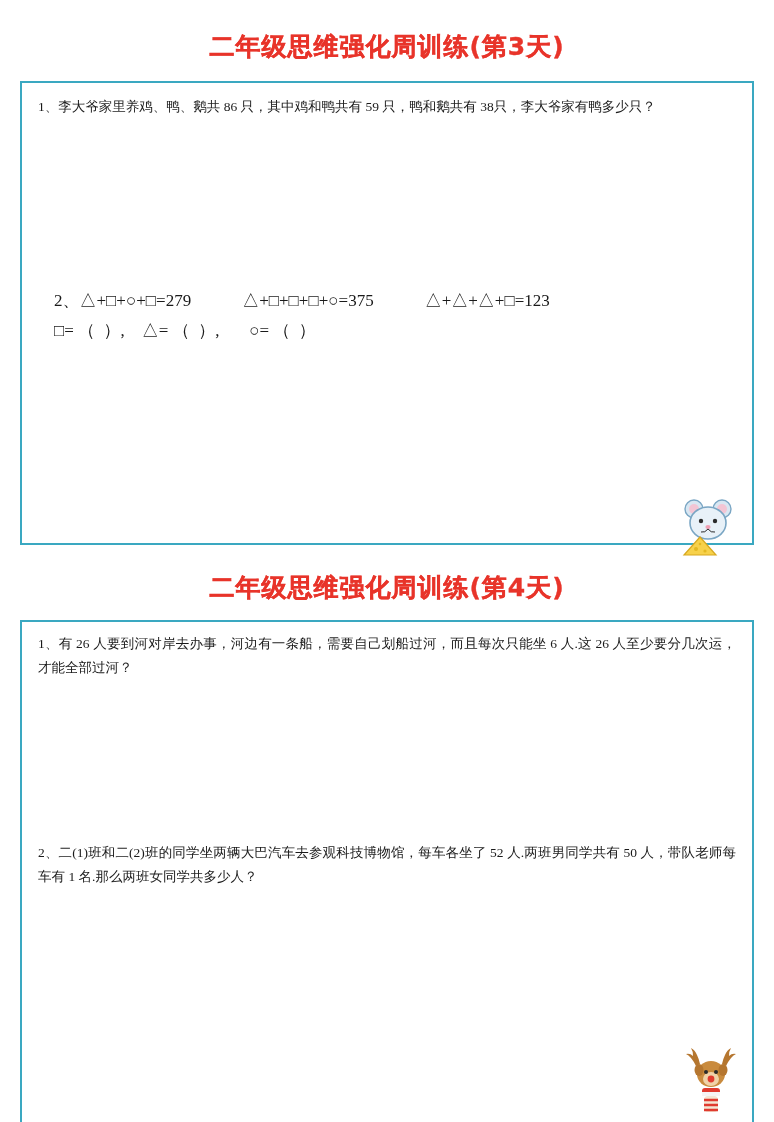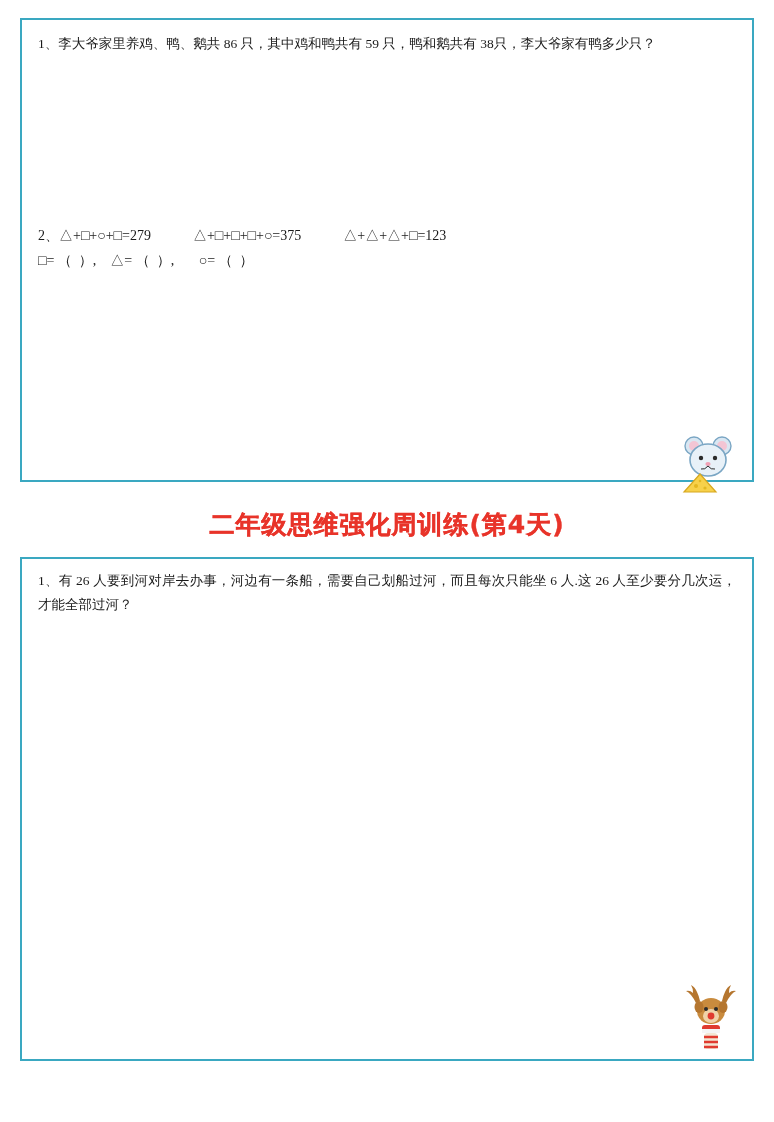--- a/index.html
+++ b/index.html
@@ -62,24 +62,24 @@
     padding: 17px 16px;
     text-align: justify;
   }
   .q-1 {
     padding-top: 12px;
   }
   .q-2 {
     padding-top: 10px;
   }
   .eqline {
-    font-size: 14px;
+    font-size: 17px;
     line-height: 1.8;
     color: #1a1a1a;
-    padding: 0 16px;
+    padding: 0 32px;
     white-space: pre;
   }
   .eq-row {
     display: block;
     white-space: pre;
   }
   .gap-150 { height: 150px; }
   .gap-90 { height: 92px; }
   .gap-130 { height: 128px; }
   .spacer-26 { height: 26px; }
@@ -98,20 +98,21 @@
     width: 62px;
     height: 70px;
   }
 </style>
 </head>
 <body>
 
 <div class="page">
 
   <div class="section">
+    <div class="title title-1">二年级思维强化周训练(第3天)</div>
 
     <div class="box box-1">
       <div class="q q-1">1、李大爷家里养鸡、鸭、鹅共 86 只，其中鸡和鸭共有 59 只，鸭和鹅共有 38只，李大爷家有鸭多少只？</div>
       <div class="gap-150"></div>
       <div class="eqline eq-row">2、△+□+○+□=279            △+□+□+□+○=375            △+△+△+□=123</div>
       <div class="eqline eq-row">□= （  ）,    △= （  ）,       ○= （  ）</div>
 
       <svg class="mouse" viewBox="0 0 64 66">
         <ellipse cx="18" cy="16" rx="9" ry="9" fill="#d9e7f2" stroke="#7aa6c4" stroke-width="1.4"></ellipse>
         <ellipse cx="46" cy="16" rx="9" ry="9" fill="#d9e7f2" stroke="#7aa6c4" stroke-width="1.4"></ellipse>
@@ -132,20 +133,21 @@
   </div>
 
   <div class="spacer-26"></div>
 
   <div class="section">
     <div class="title title-2">二年级思维强化周训练(第4天)</div>
 
     <div class="box box-2">
       <div class="q q-2">1、有 26 人要到河对岸去办事，河边有一条船，需要自己划船过河，而且每次只能坐 6 人.这 26 人至少要分几次运，才能全部过河？</div>
       <div class="gap-130"></div>
+      <div class="q">2、二(1)班和二(2)班的同学坐两辆大巴汽车去参观科技博物馆，每车各坐了 52 人.两班男同学共有 50 人，带队老师每车有 1 名.那么两班女同学共多少人？</div>
       <div class="gap-90"></div>
 
       <svg class="deer" viewBox="0 0 62 70">
         <path d="M16 18 q-5 -10 -10 -12 q4 -1 7 2 q0 -5 -2 -8 q4 2 6 7 q2 4 3 9 Z" fill="#b5762f"></path>
         <path d="M46 18 q5 -10 10 -12 q-4 -1 -7 2 q0 -5 2 -8 q-4 2 -6 7 q-2 4 -3 9 Z" fill="#b5762f"></path>
         <ellipse cx="31" cy="26" rx="14" ry="13" fill="#c98b3e"></ellipse>
         <ellipse cx="19" cy="22" rx="4.5" ry="6" fill="#b5762f"></ellipse>
         <ellipse cx="43" cy="22" rx="4.5" ry="6" fill="#b5762f"></ellipse>
         <ellipse cx="31" cy="31" rx="8" ry="7" fill="#f0d2a8"></ellipse>
         <circle cx="26" cy="24" r="2" fill="#2b2b2b"></circle>

